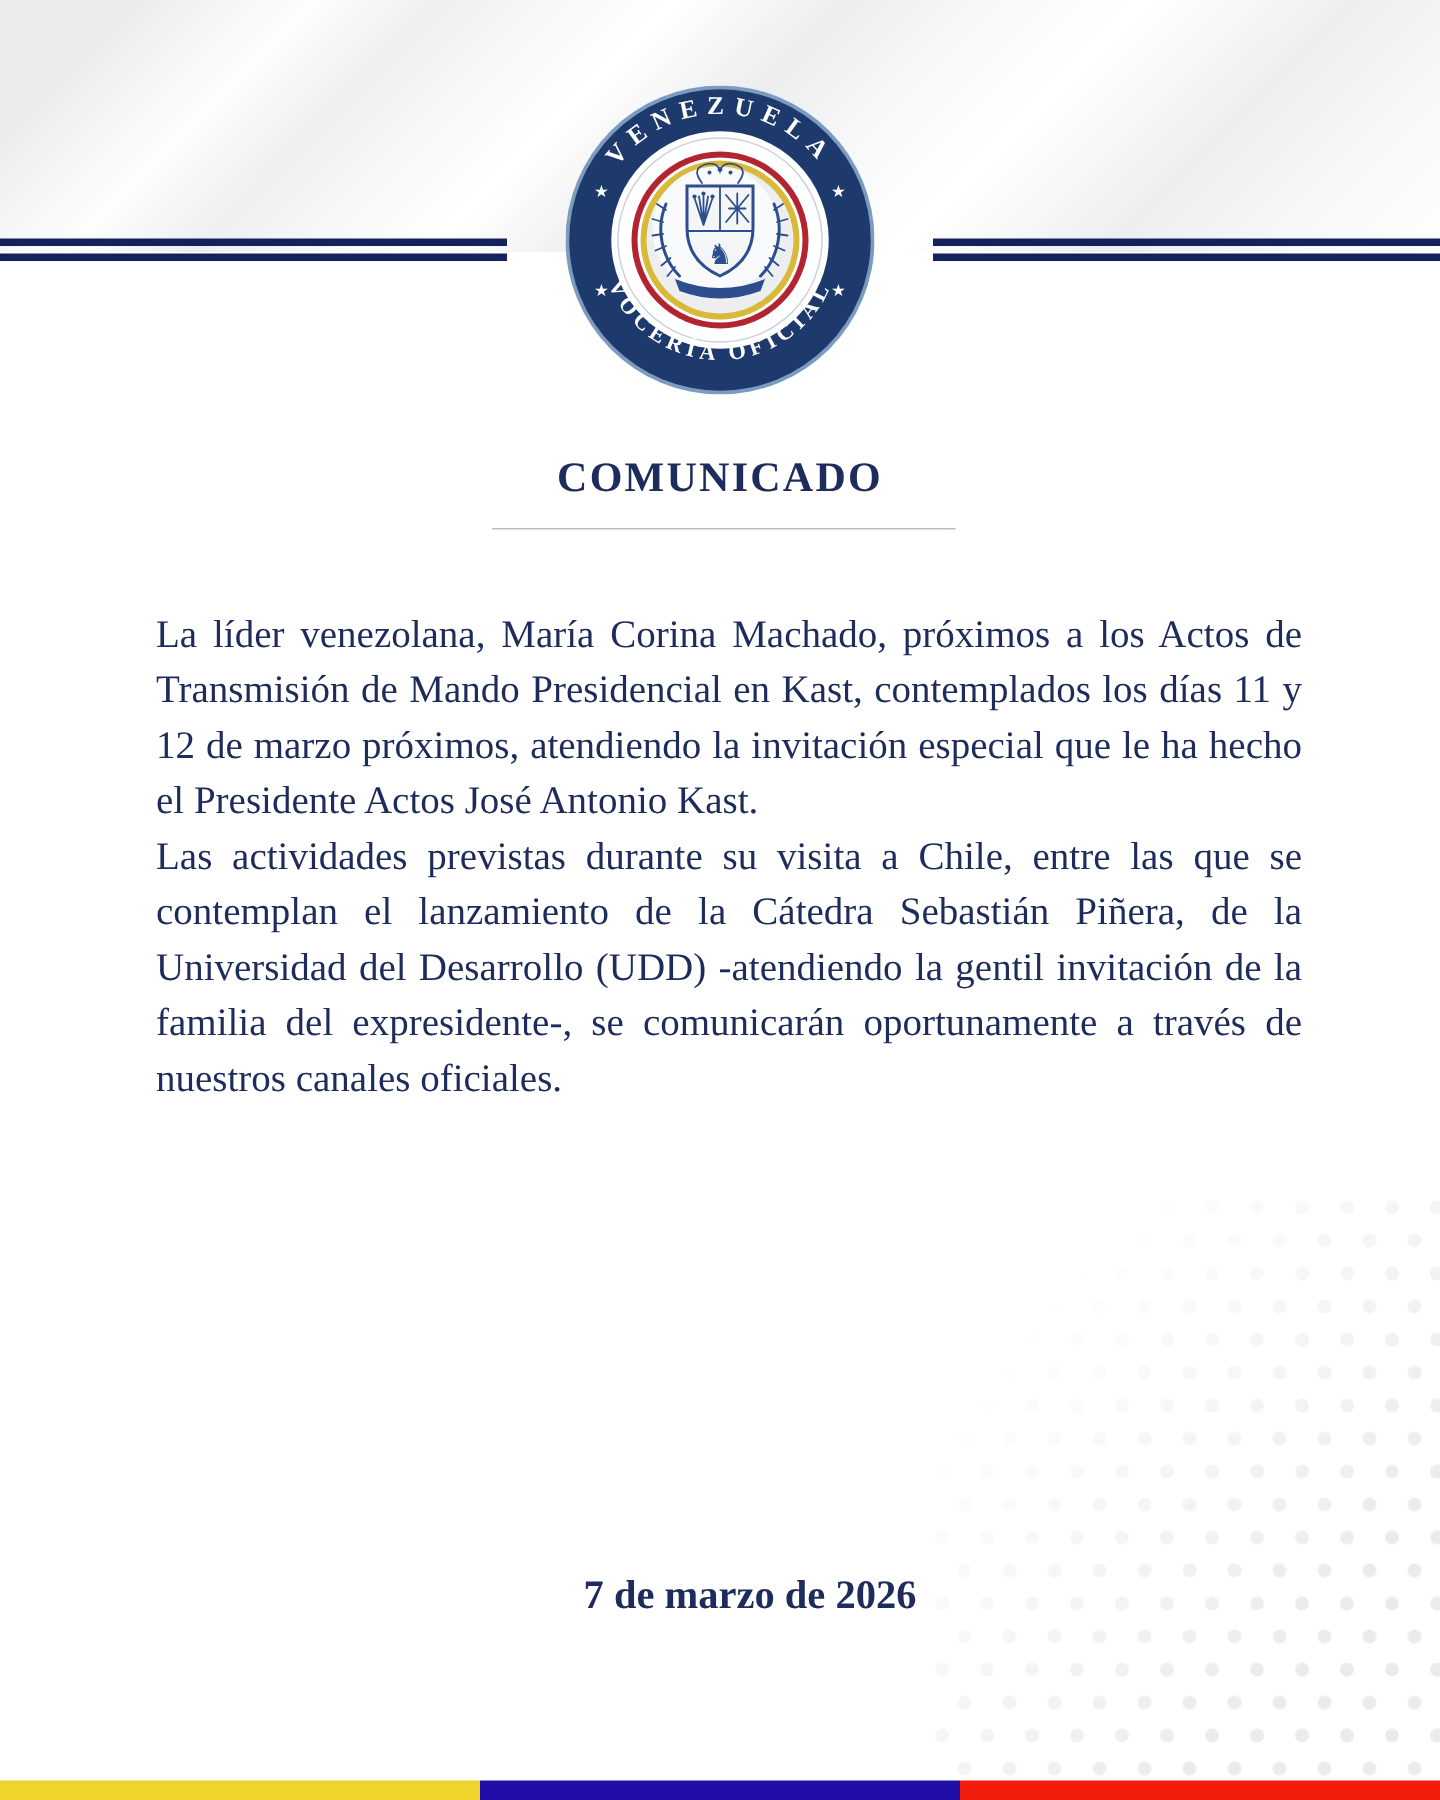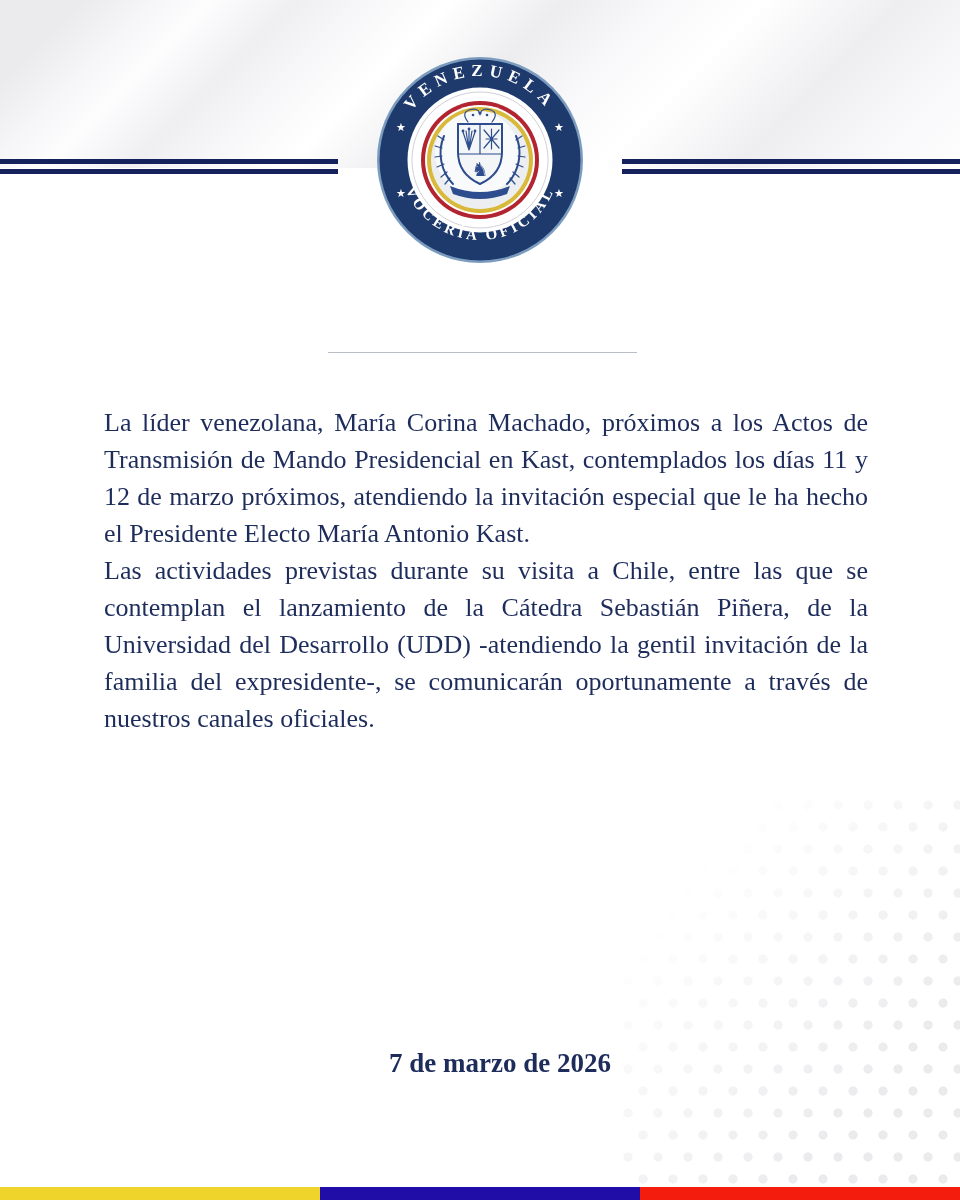--- a/index.html
+++ b/index.html
@@ -171,24 +171,25 @@
       <path class="arms-stroke" d="M-27,24 C-39,12 -43,-8 -36,-24"></path>
       <path class="arms-thin" d="M-36,-20 l-6,-4 M-38,-12 l-7,-2 M-38,-4 l-7,1 M-36,4 l-7,3 M-33,12 l-6,5 M-30,18 l-5,6"></path>
 
       <path class="arms-stroke" d="M27,24 C39,12 43,-8 36,-24"></path>
       <path class="arms-thin" d="M36,-20 l6,-4 M38,-12 l7,-2 M38,-4 l7,1 M36,4 l7,3 M33,12 l6,5 M30,18 l5,6"></path>
 
       <path class="arms-fill" d="M-30,26 Q0,38 30,26 L27,34 Q0,44 -27,34 Z"></path>
     </g>
   </svg>
 
+  <div class="title">COMUNICADO</div>
   <div class="title-divider"></div>
 
   <div class="content">
-    <p><span>La líder venezolana, </span><b>María Corina Machado</b><span>, próximos a los Actos de </span><b>Transmisión de Mando Presidencial en Kast</b><span>, contemplados los días 11 y 12 de marzo próximos, atendiendo la invitación especial que le ha hecho el </span><b>Presidente Electo María Antonio Kast.</b></p>
+    <p><span>La líder venezolana, </span><b>María Corina Machado</b><span>, próximos a los Actos de </span><b>Transmisión de Mando Presidencial en Kast</b><span>, contemplados los días 11 y 12 de marzo próximos, atendiendo la invitación especial que le ha hecho el </span><b>Presidente Actos José Antonio Kast.</b></p>
     <p><span>Las actividades previstas durante su visita a Chile, entre las que se contemplan el lanzamiento de la Cátedra Sebastián Piñera, de la Universidad del Desarrollo (UDD) -atendiendo la gentil invitación de la familia del expresidente-, se comunicarán oportunamente a través de nuestros canales oficiales.</span></p>
   </div>
 
   <div class="doc-date">7 de marzo de 2026</div>
 
   <div class="dots"></div>
 
   <div class="flag-stripe">
     <div class="seg yellow"></div>
     <div class="seg blue"></div>

